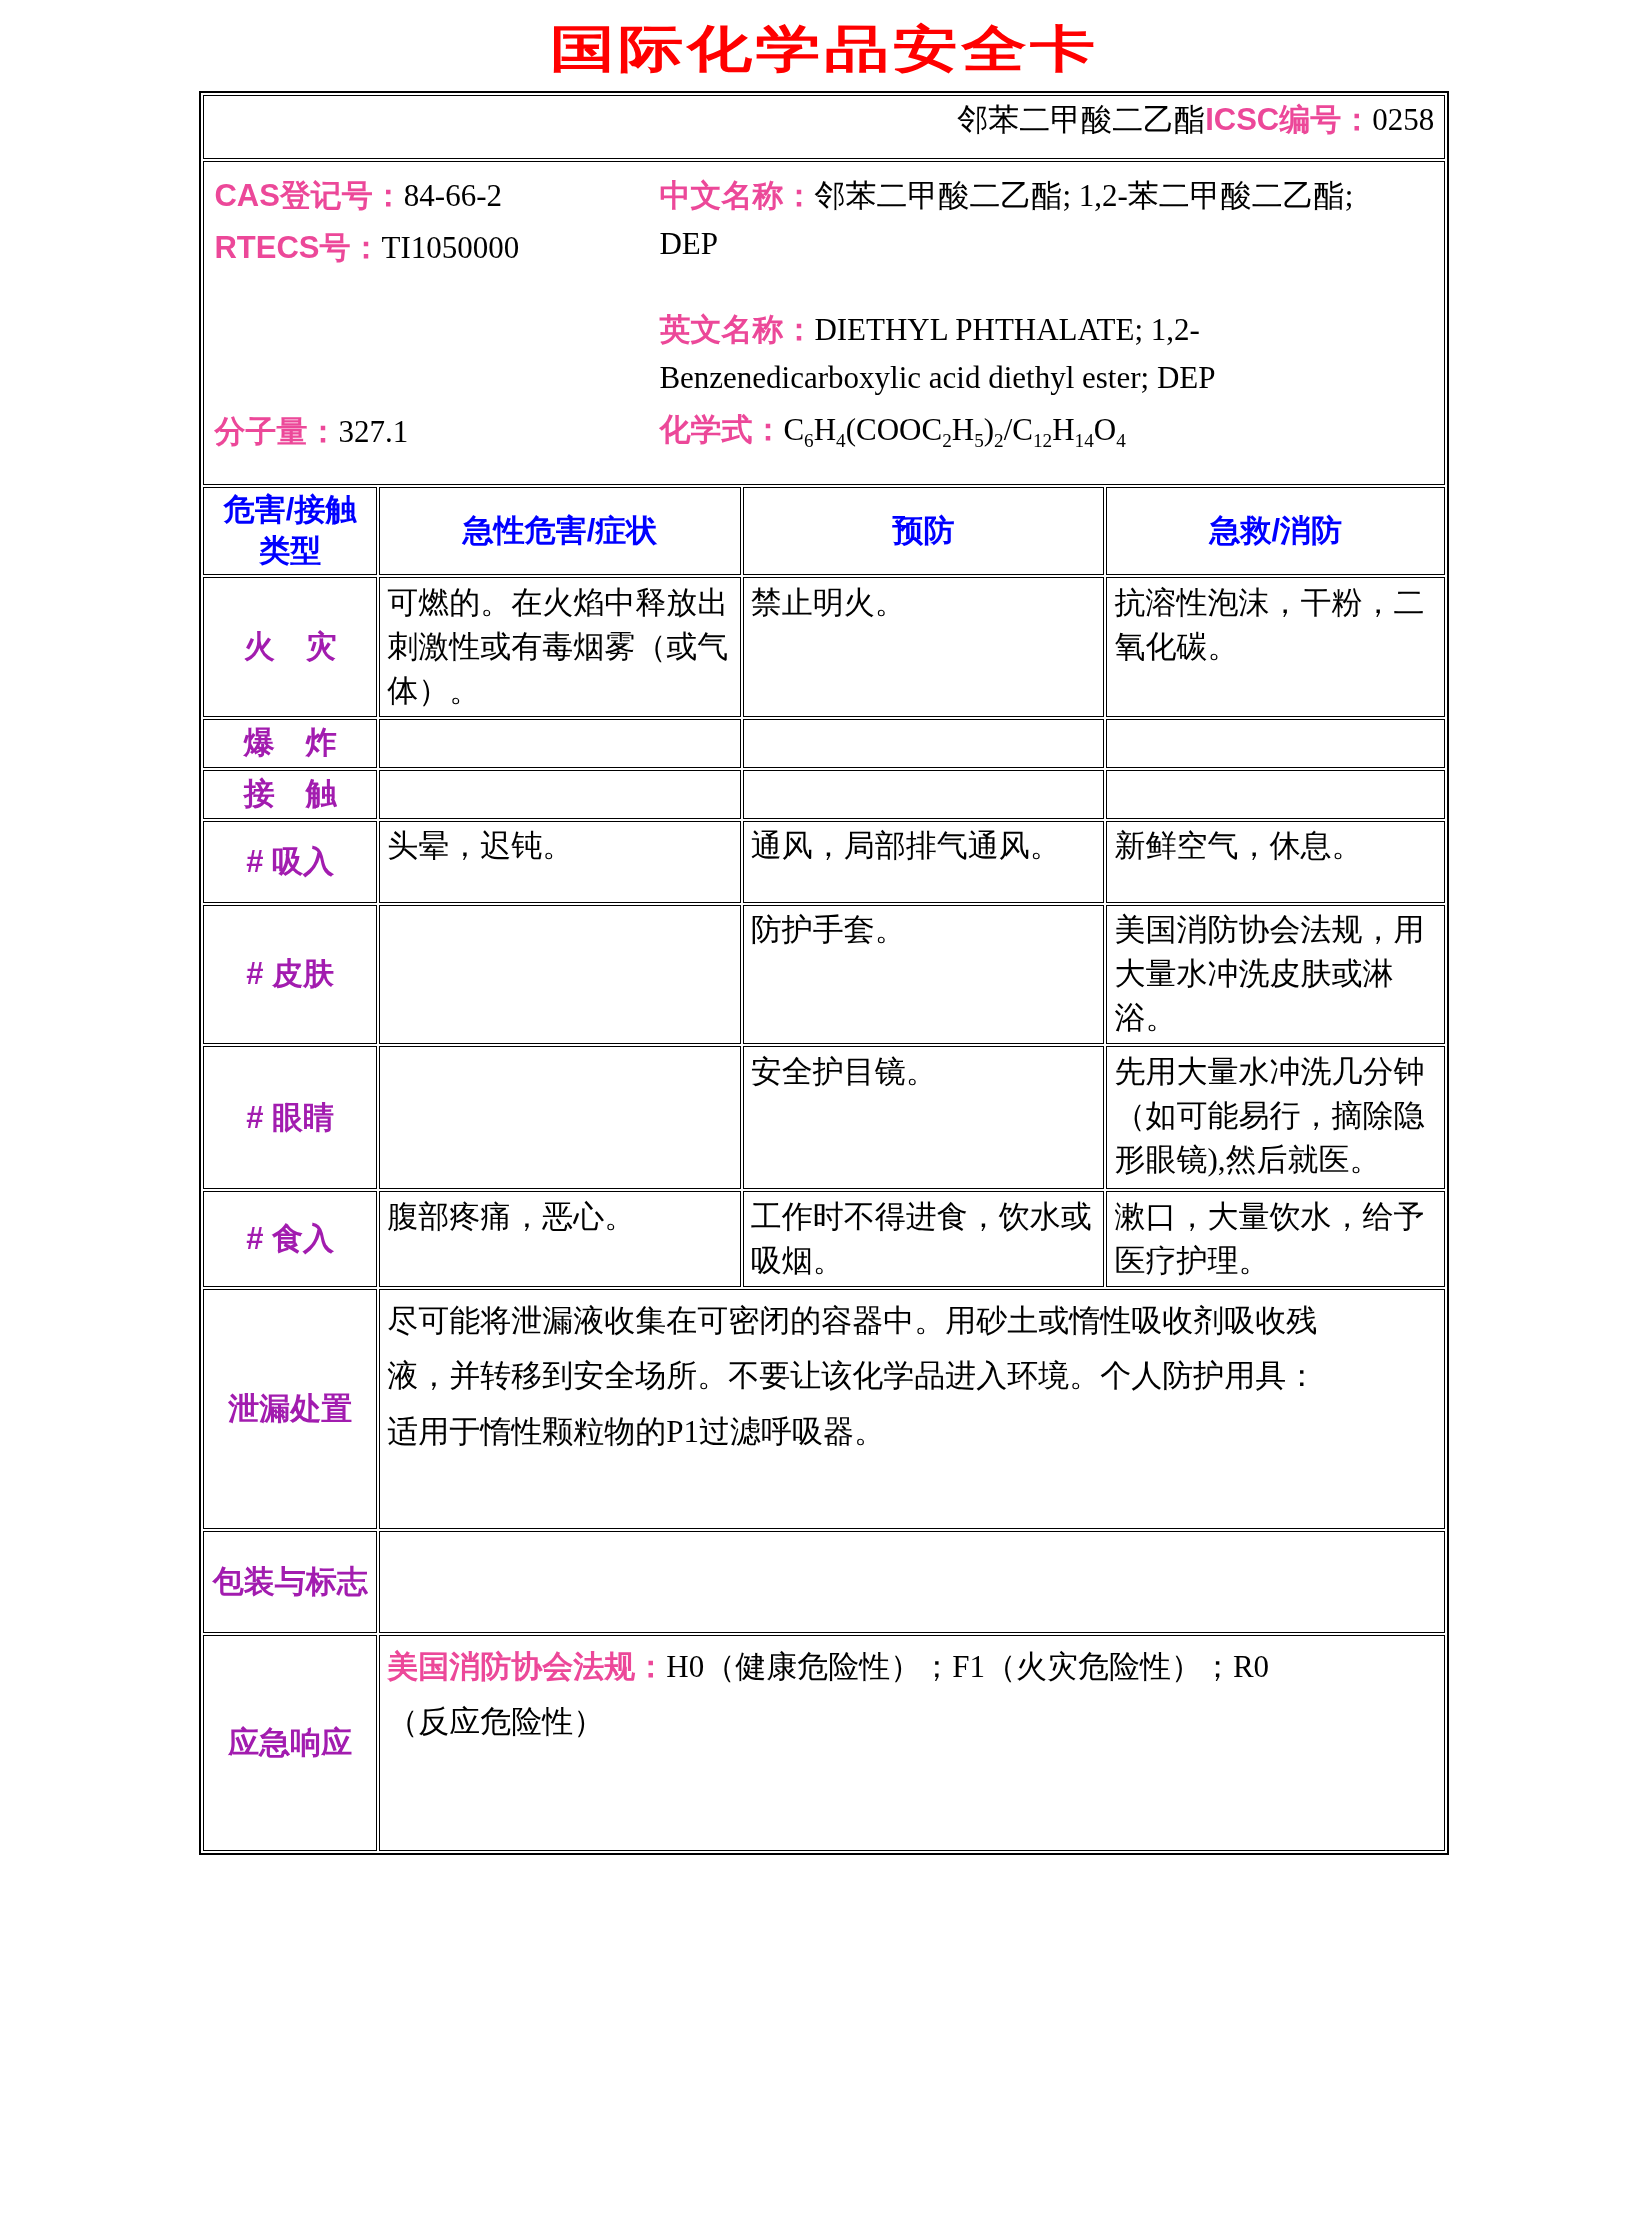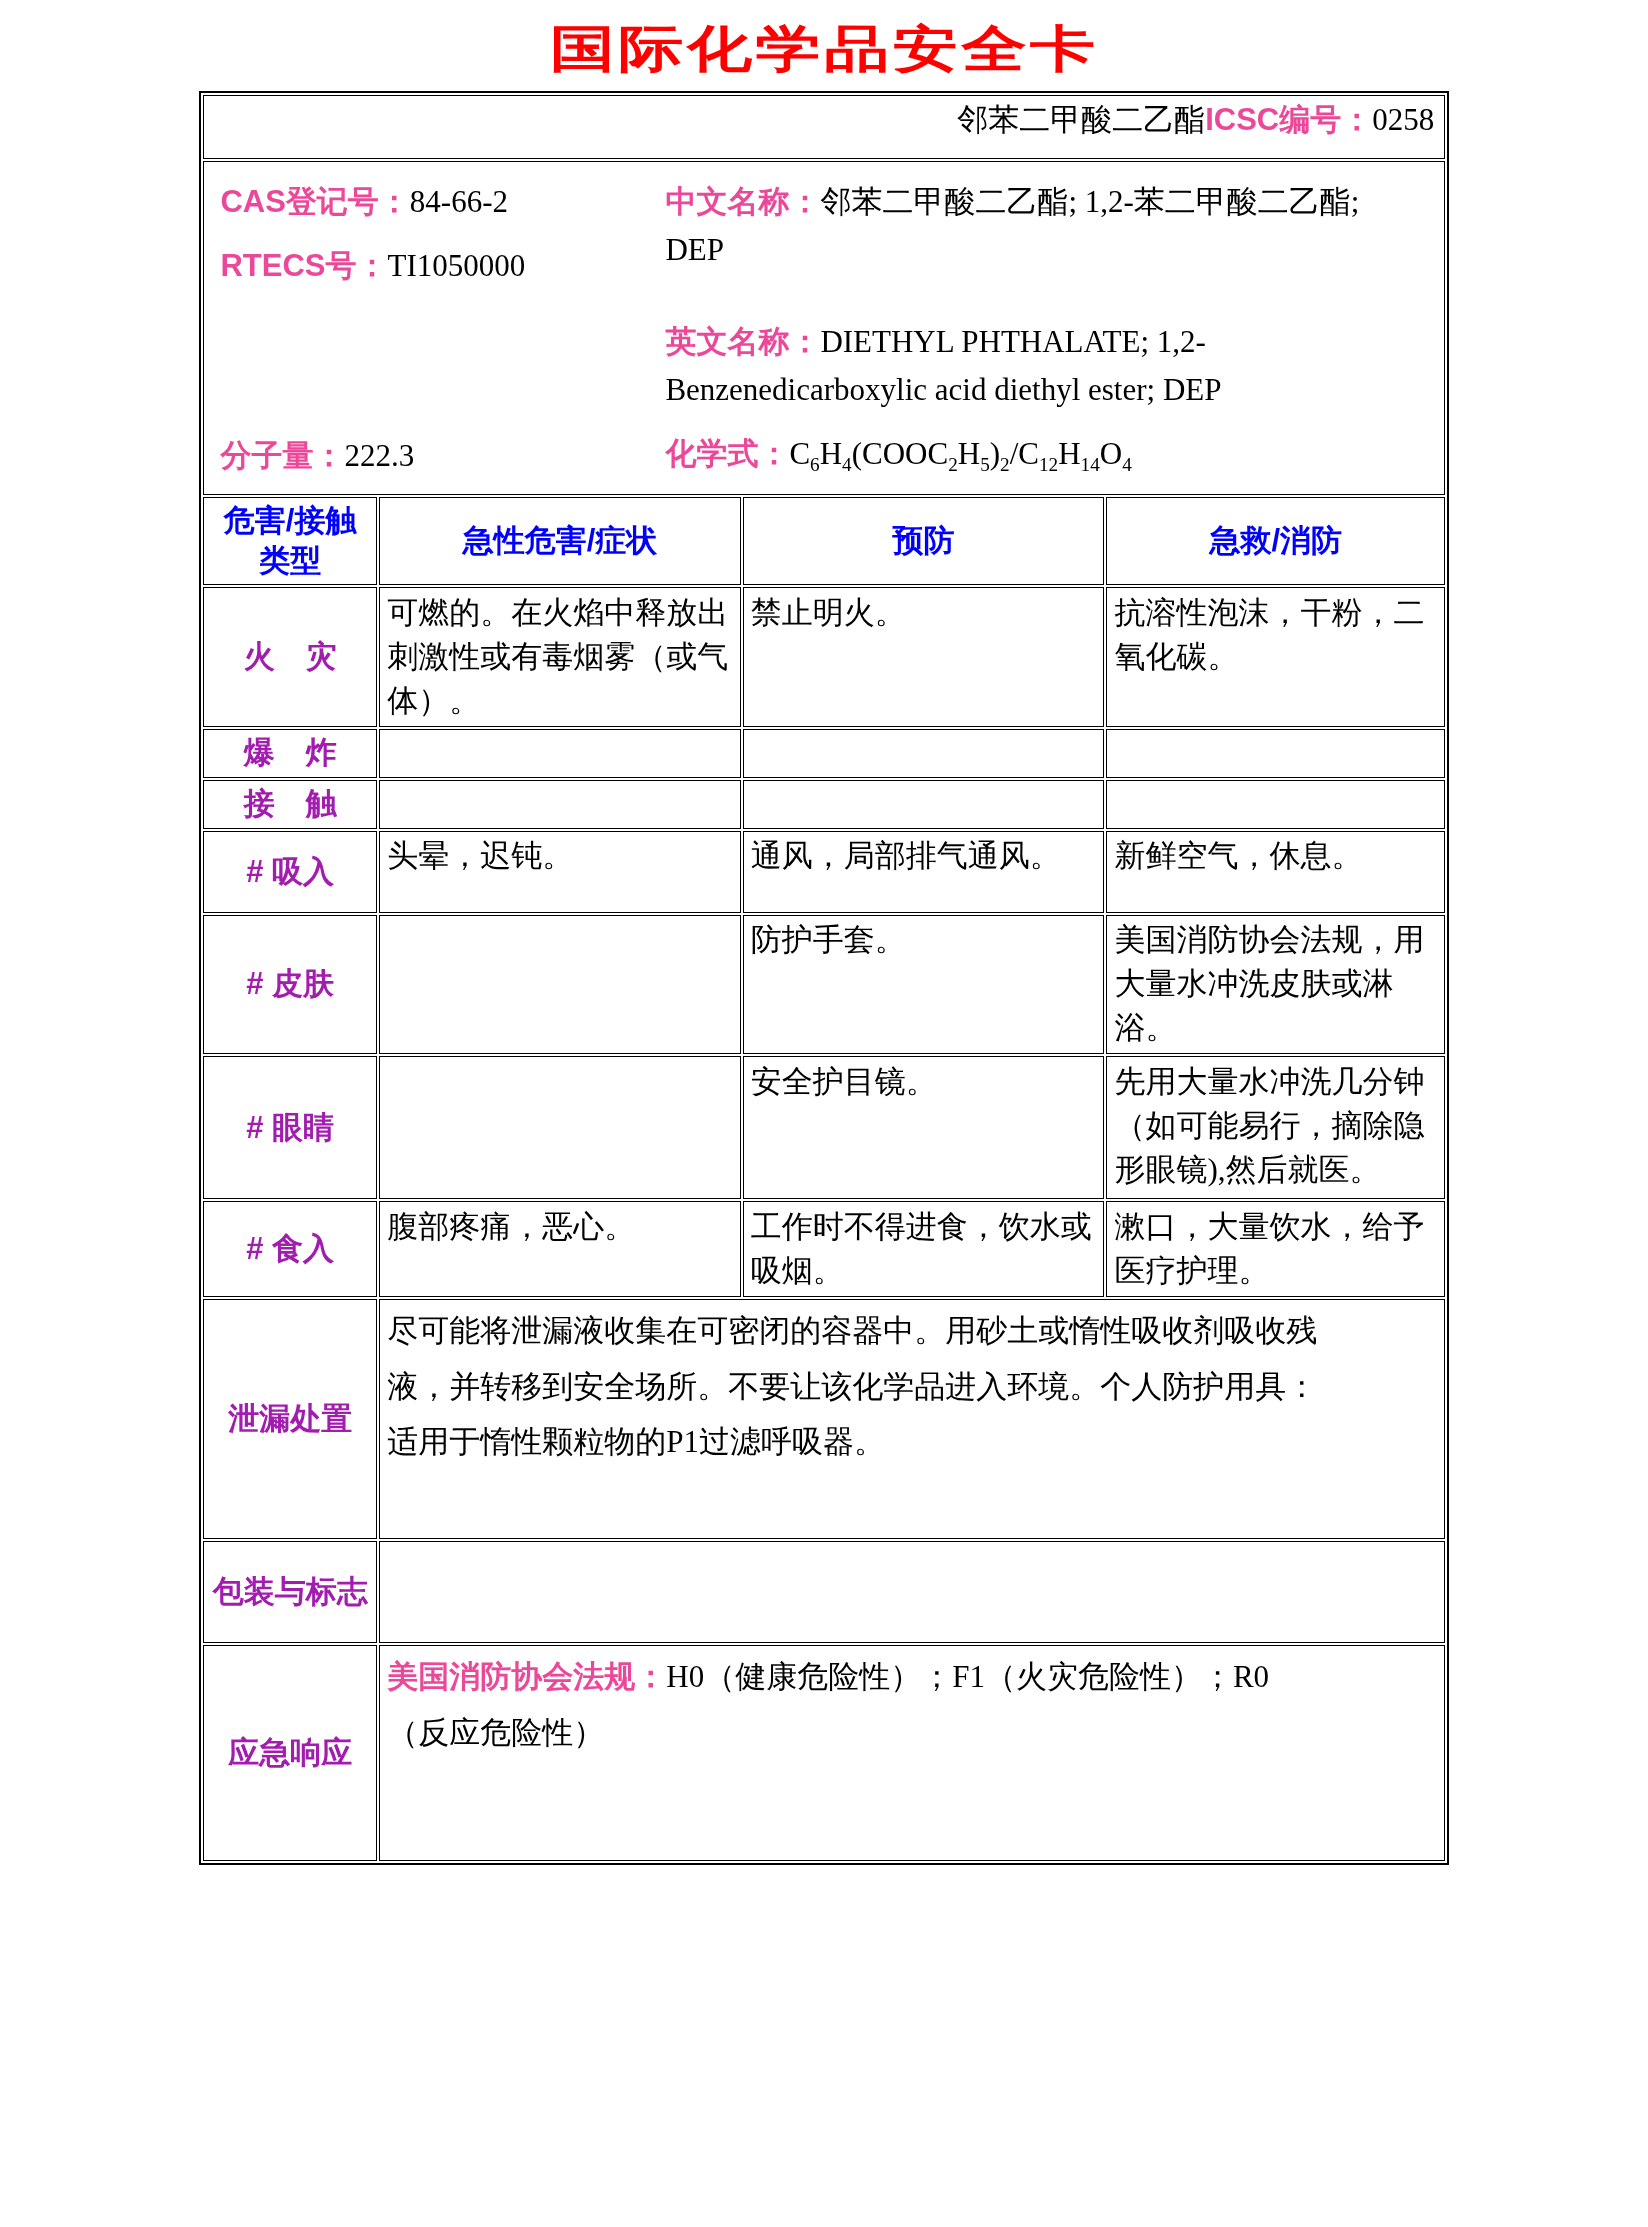--- a/index.html
+++ b/index.html
@@ -76,21 +76,21 @@
   .info-left {
     width: 445px;
     display: flex;
     flex-direction: column;
   }
   .info-right {
     width: 727px;
     display: flex;
     flex-direction: column;
   }
-  .kv { margin: 8px; line-height: 1.55; }
+  .kv { margin: 2px; line-height: 1.55; }
   .kv-en { margin-top: 36px; max-width: 682px; }
   .spacer { flex: 1; }
   sub { font-size: 0.62em; }
 
   
   tr.r-head { height: 82px; }
   td.colhead {
     color: #0000ff;
     font-family: "Liberation Sans", "DejaVu Sans", sans-serif;
     font-weight: bold;
@@ -157,21 +157,21 @@
       <div class="info-grid">
         <div class="info-left">
           <p class="kv">
             <span class="lbl">CAS登记号：</span><span>84-66-2</span>
           </p>
           <p class="kv">
             <span class="lbl">RTECS号：</span><span>TI1050000</span>
           </p>
           <div class="spacer"></div>
           <p class="kv">
-            <span class="lbl">分子量：</span><span>222.3</span>
+            <span class="lbl">分子量：</span><span>327.1</span>
           </p>
         </div>
         <div class="info-right">
           <p class="kv">
             <span class="lbl">中文名称：</span><span>邻苯二甲酸二乙酯; 1,2-苯二甲酸二乙酯; DEP</span>
           </p>
           <p class="kv kv-en">
             <span class="lbl">英文名称：</span><span>DIETHYL PHTHALATE; 1,2-Benzenedicarboxylic acid diethyl ester; DEP</span>
           </p>
           <div class="spacer"></div>

